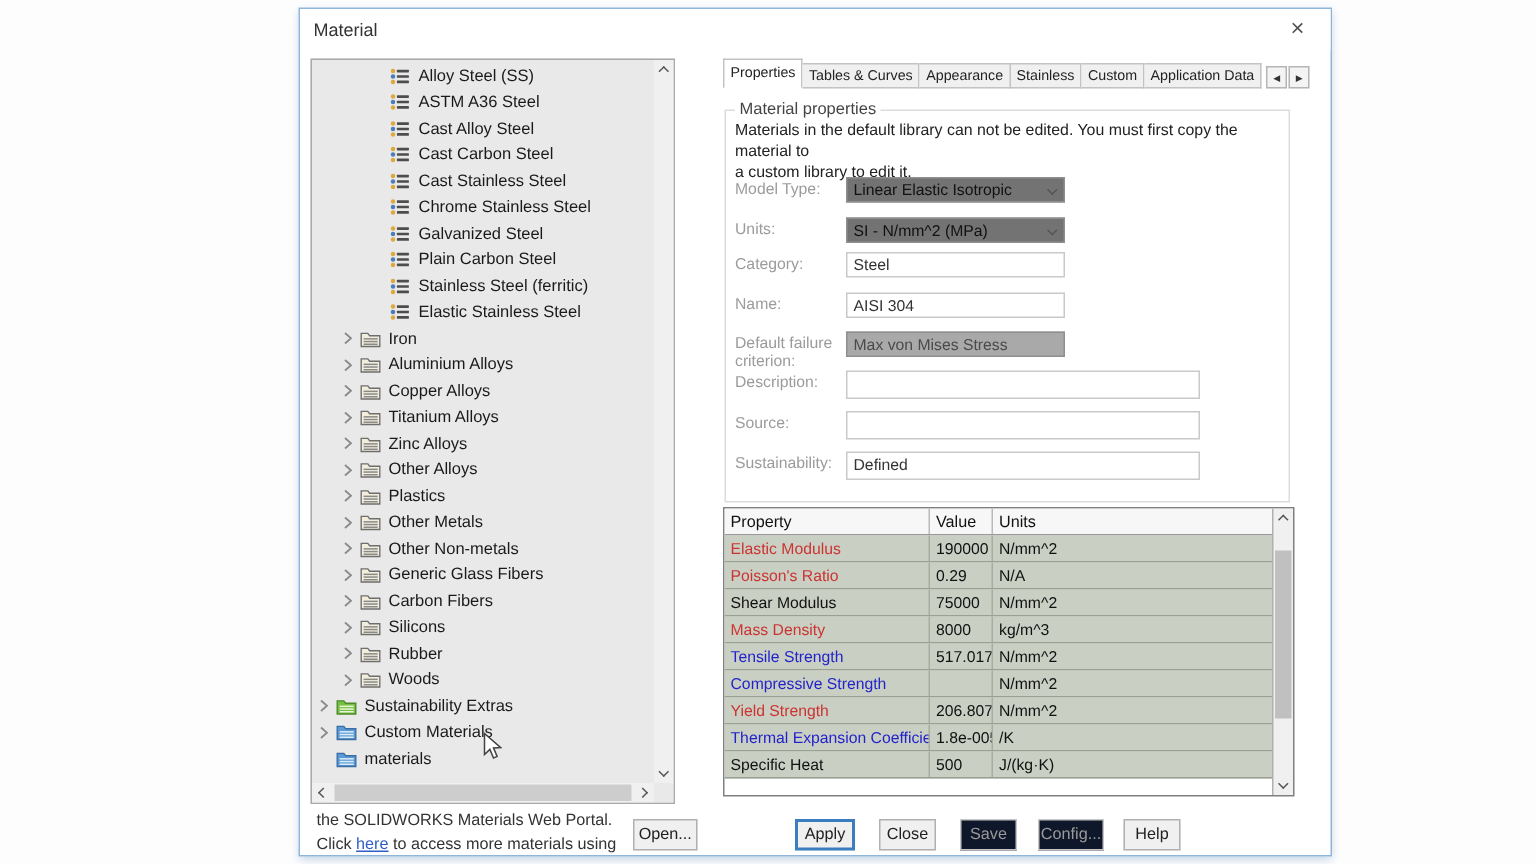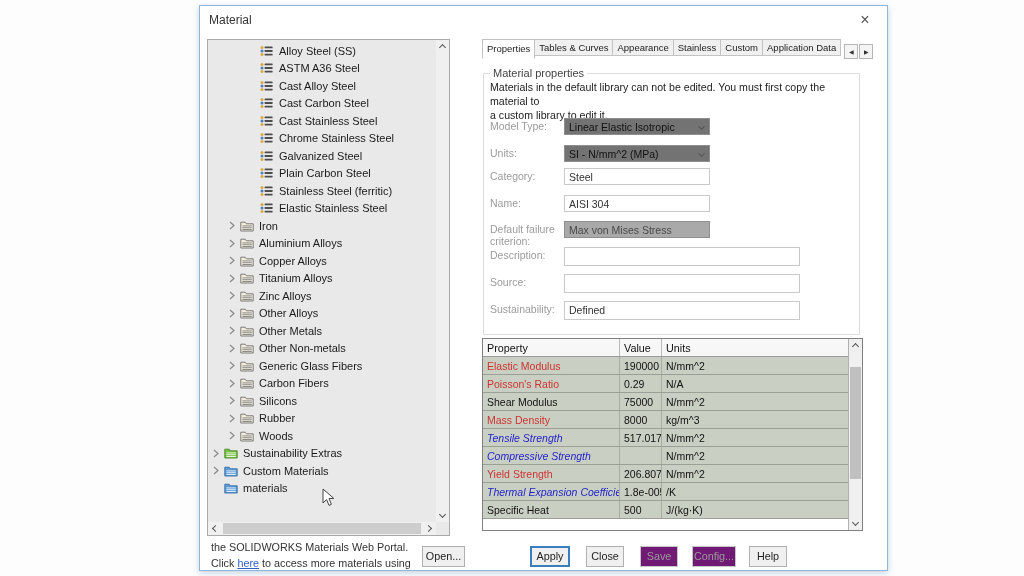--- a/index.html
+++ b/index.html
@@ -39,21 +39,21 @@
   .sb-chev { width:5px; height:5px; border-left:1px solid #555; border-bottom:1px solid #555; }
   .chev-up   { transform:rotate(135deg);  margin-top:2px; }
   .chev-down { transform:rotate(-45deg);  margin-bottom:2px; }
   .chev-left { transform:rotate(45deg);   margin-left:2px; }
   .chev-right{ transform:rotate(-135deg); margin-right:2px; }
   .h-thumb { position:absolute; left:15px; top:1px; width:198px; height:11px; background:#cdcdcd; }
 
   
   .tab-strip { position:absolute; left:282px; top:33px; width:392px; height:20px;
     display:flex; align-items:flex-end; }
-  .tabs-list { display:flex; align-items:flex-start; }
+  .tabs-list { display:flex; align-items:flex-end; }
   .tab { height:17px; background:#f0f0f0; border:1px solid #c3c3c3; border-left-width:0;
     font-size:9.5px; color:#222; padding:0 4px; line-height:15px; white-space:nowrap; }
   .tab:first-child { border-left-width:1px; }
   .tab.active { height:20px; background:#fff; border-bottom-color:#fff; line-height:18px; }
   .tab-arrows { display:flex; margin-left:3px; gap:1px; }
   .tab-arrow { width:14px; height:15px; border:1px solid #b5b5b5; background:#f4f4f4;
     font-size:6px; color:#333; display:flex; align-items:center; justify-content:center; }
 
   
   .groupbox { position:absolute; left:283px; top:67px; width:377px; height:262px;
@@ -80,33 +80,33 @@
   .t-header { display:flex; height:18px; background:#f7f7f7; border-bottom:1px solid #9a9a9a;
     font-size:10.8px; color:#111; align-items:center; }
   .t-row { display:flex; height:18px; background:#c9cfc2; border-bottom:1px solid #9aa095;
     font-size:10.5px; align-items:center; }
   .tc { padding-left:4px; overflow:hidden; white-space:nowrap; height:100%; display:flex; align-items:center; }
   .tc-p { width:137px; border-right:1px solid #a7ada1; }
   .tc-v { width:42px;  border-right:1px solid #a7ada1; color:#111; }
   .tc-u { flex:1; color:#111; }
   .t-header .tc-p, .t-header .tc-v { border-right:1px solid #b9b9b9; }
   .t-row.red  .tc-p { color:#cc3333; }
-  .t-row.blue .tc-p { color:#2323cc;font-style:italic; }
+  .t-row.blue .tc-p { color:#2323cc; }
   .t-row.black .tc-p{ color:#111; }
   .t-scroll { position:absolute; right:0; top:0; bottom:0; width:14px; background:#f0f0f0;
     border-left:1px solid #b0b0b0; }
   .t-thumb { position:absolute; left:1px; top:28px; width:11px; height:112px; background:#c0c0c0; }
 
   
   .footer-text { position:absolute; left:11px; top:533px; font-size:10.8px; color:#333; line-height:16px; }
   .footer-text a { color:#2e5fc4; text-decoration:underline; }
   .btn { position:absolute; top:540px; height:21px; background:#f0f0f0; border:1px solid #b0b0b0;
     color:#222; font-size:10.8px; text-align:center; line-height:18px; }
   .btn.default { border:2px solid #3a7ebf; line-height:16px; }
-  .btn.disabled { background:#701a75; color:#9a9a9a; border-color:#c6c6c6; }
+  .btn.disabled { background:#0f172a; color:#9a9a9a; border-color:#c6c6c6; }
 
   .cursor { position:absolute; left:322px; top:488px; width:13px; height:19px; z-index:50; }
 </style>
 </head>
 <body>
 
 <div class="dialog">
 
   <div class="titlebar">
     <span class="win-title">Material</span>
@@ -311,20 +311,34 @@
               <path d="M2 1 L6 4.5 L2 8" fill="none" stroke="#8a8a8a" stroke-width="1.2"></path>
             </svg>
           </span>
     <span class="icon"><svg width="14" height="12" viewBox="0 0 14 12">
               <path d="M0.8 2.2 L5.2 2.2 L6.4 3.8 L13.2 3.8 L13.2 11 L0.8 11 Z" stroke="#6e6e6e" stroke-width="0.9" fill="#f2eedb"></path>
               <rect x="2.4" y="5.4" width="9.4" height="1" fill="#8a8a8a"></rect>
               <rect x="2.4" y="7.2" width="9.4" height="1" fill="#8a8a8a"></rect>
               <rect x="2.4" y="9" width="9.4" height="1" fill="#8a8a8a"></rect>
             </svg></span>
     <span class="lbl">Other Alloys</span>
+  </div>
+        <div class="tree-item category">
+    <span class="chev">
+            <svg width="8" height="9" viewBox="0 0 8 9">
+              <path d="M2 1 L6 4.5 L2 8" fill="none" stroke="#8a8a8a" stroke-width="1.2"></path>
+            </svg>
+          </span>
+    <span class="icon"><svg width="14" height="12" viewBox="0 0 14 12">
+              <path d="M0.8 2.2 L5.2 2.2 L6.4 3.8 L13.2 3.8 L13.2 11 L0.8 11 Z" stroke="#6e6e6e" stroke-width="0.9" fill="#f2eedb"></path>
+              <rect x="2.4" y="5.4" width="9.4" height="1" fill="#8a8a8a"></rect>
+              <rect x="2.4" y="7.2" width="9.4" height="1" fill="#8a8a8a"></rect>
+              <rect x="2.4" y="9" width="9.4" height="1" fill="#8a8a8a"></rect>
+            </svg></span>
+    <span class="lbl">Plastics</span>
   </div>
         <div class="tree-item category">
     <span class="chev">
             <svg width="8" height="9" viewBox="0 0 8 9">
               <path d="M2 1 L6 4.5 L2 8" fill="none" stroke="#8a8a8a" stroke-width="1.2"></path>
             </svg>
           </span>
     <span class="icon"><svg width="14" height="12" viewBox="0 0 14 12">
               <path d="M0.8 2.2 L5.2 2.2 L6.4 3.8 L13.2 3.8 L13.2 11 L0.8 11 Z" stroke="#6e6e6e" stroke-width="0.9" fill="#f2eedb"></path>
               <rect x="2.4" y="5.4" width="9.4" height="1" fill="#8a8a8a"></rect>

